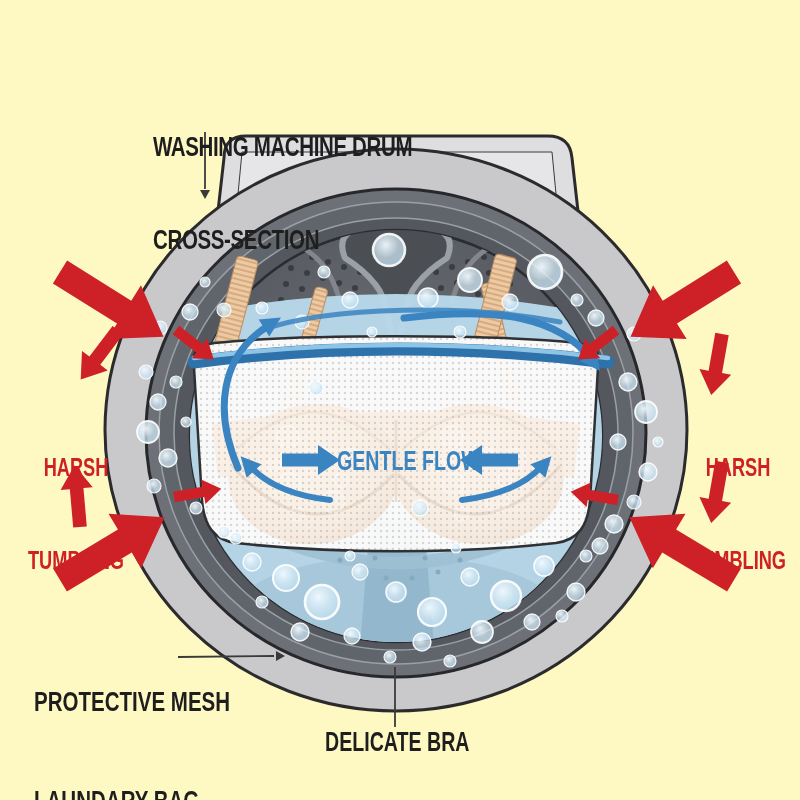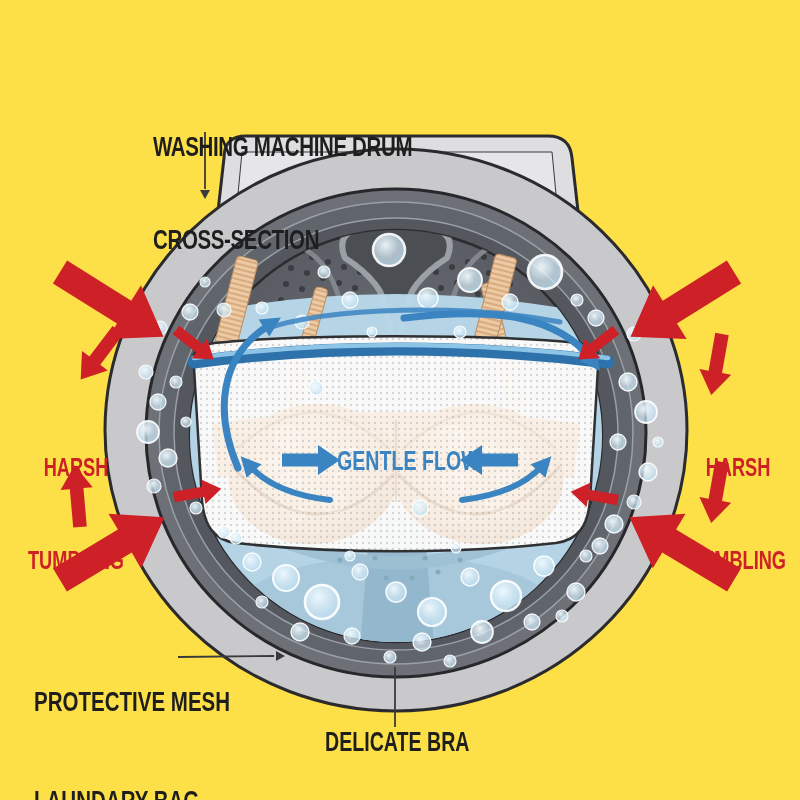--- a/index.html
+++ b/index.html
@@ -1,16 +1,16 @@
 <!DOCTYPE html>
 <html style="--harsh-arrow-red: #ce2127; --flow-blue: #3b84c2; --zipper-blue: #2d72aa; --water-blue: #b8d8e9; --casing-gray: #c9c9cb; --panel-gray: #dedee0; --rim-gray: #6d7076; --drum-interior-gray: #54575c; --bra-beige: #ecd2b8; --mesh-white: #f6f4f1; --label-black: #1e1e1e;"><head>
 <meta charset="utf-8">
 <style>
   html,body{margin:0;padding:0;background:#ffffff;}
-  #stage{position:relative;width:800px;height:800px;background:#fde047;overflow:hidden;
+  #stage{position:relative;width:800px;height:800px;background:#fef9c3;overflow:hidden;
          font-family:"Liberation Sans", sans-serif;}
   #art{position:absolute;left:0;top:0;}
   .lbl{position:absolute;font-weight:700;color:var(--label-black,#1e1e1e);white-space:pre;}
   .cond-left{transform:scaleX(.76);transform-origin:left top;}
   .cond-center{transform:scaleX(.70);transform-origin:center top;}
   .title{left:153px;top:70px;font-size:27px;line-height:31px;letter-spacing:-.5px;}
   .harsh{width:152px;text-align:center;font-size:26px;line-height:31px;
          color:var(--harsh-arrow-red,#ce2127);}
   .harsh-left{left:0px;top:390px;}
   .harsh-right{left:662px;top:390px;}

